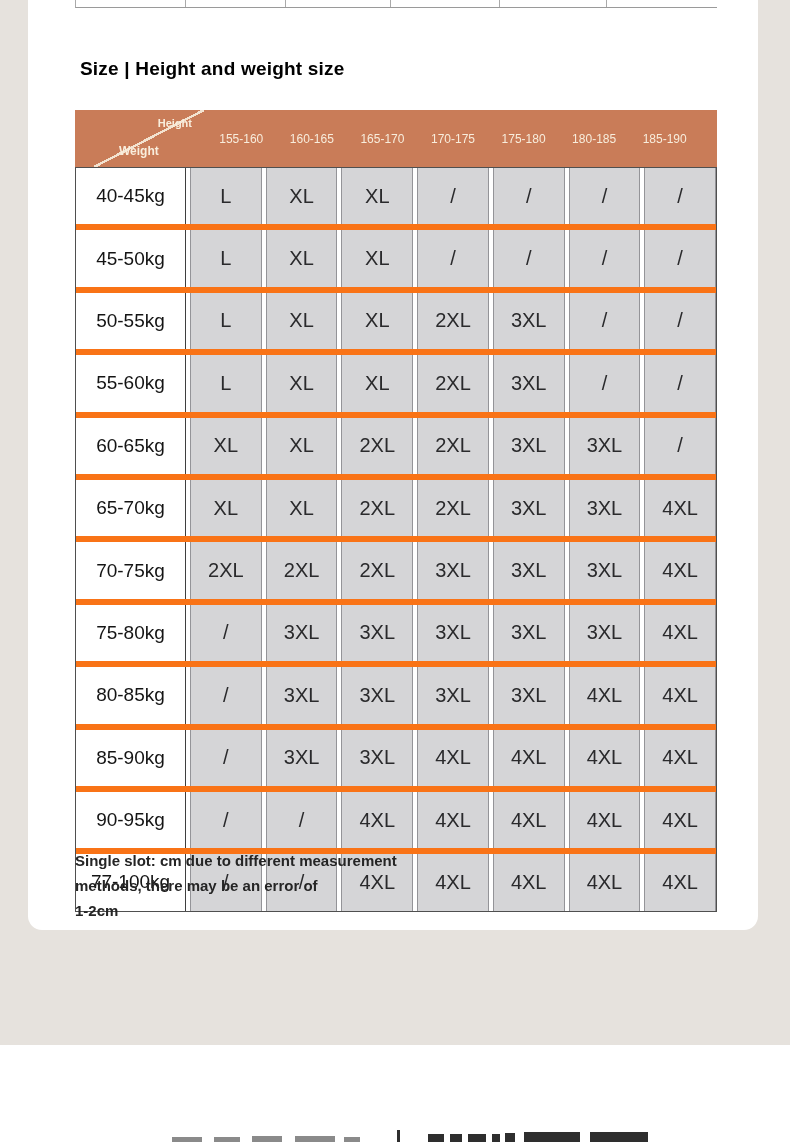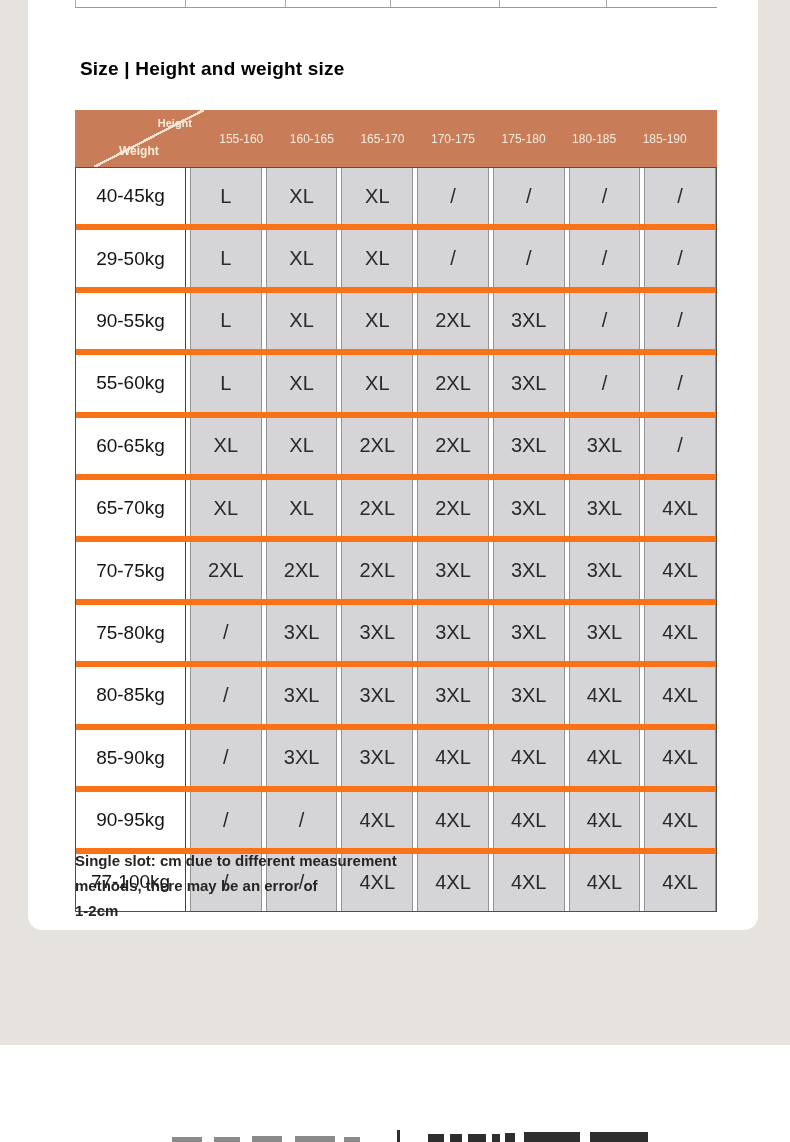--- a/index.html
+++ b/index.html
@@ -109,31 +109,31 @@
           <div class="cell wcell">40-45kg</div>
           <div class="cell">L</div>
           <div class="cell">XL</div>
           <div class="cell">XL</div>
           <div class="cell">/</div>
           <div class="cell">/</div>
           <div class="cell">/</div>
           <div class="cell">/</div>
         </div>
         <div class="trow">
-          <div class="cell wcell">29-50kg</div>
-          <div class="cell">L</div>
-          <div class="cell">XL</div>
-          <div class="cell">XL</div>
-          <div class="cell">/</div>
-          <div class="cell">/</div>
-          <div class="cell">/</div>
-          <div class="cell">/</div>
-        </div>
-        <div class="trow">
-          <div class="cell wcell">90-55kg</div>
+          <div class="cell wcell">45-50kg</div>
+          <div class="cell">L</div>
+          <div class="cell">XL</div>
+          <div class="cell">XL</div>
+          <div class="cell">/</div>
+          <div class="cell">/</div>
+          <div class="cell">/</div>
+          <div class="cell">/</div>
+        </div>
+        <div class="trow">
+          <div class="cell wcell">50-55kg</div>
           <div class="cell">L</div>
           <div class="cell">XL</div>
           <div class="cell">XL</div>
           <div class="cell">2XL</div>
           <div class="cell">3XL</div>
           <div class="cell">/</div>
           <div class="cell">/</div>
         </div>
         <div class="trow">
           <div class="cell wcell">55-60kg</div>

